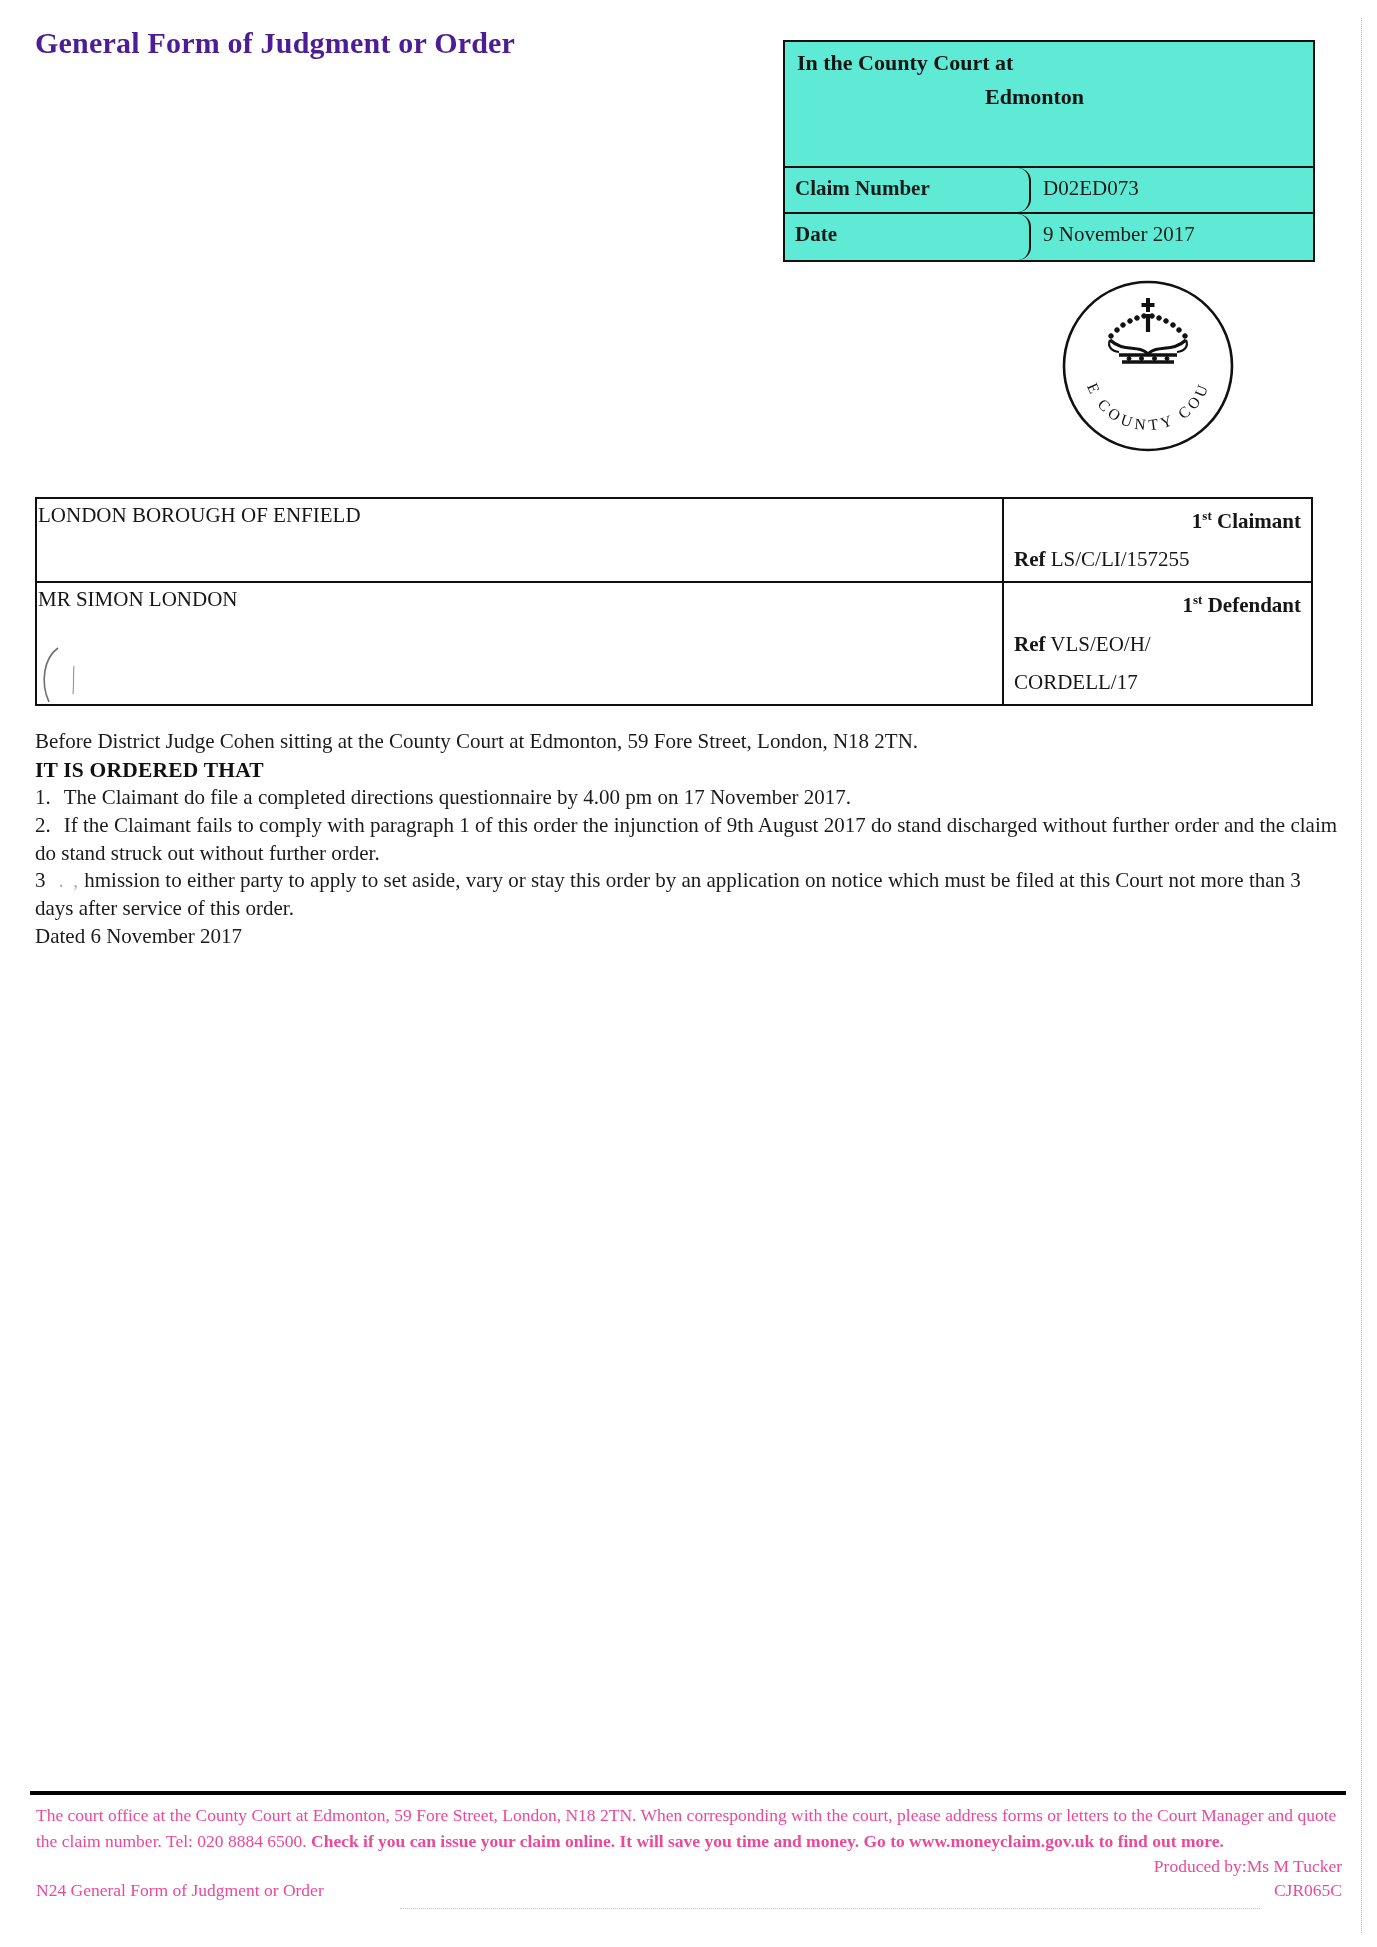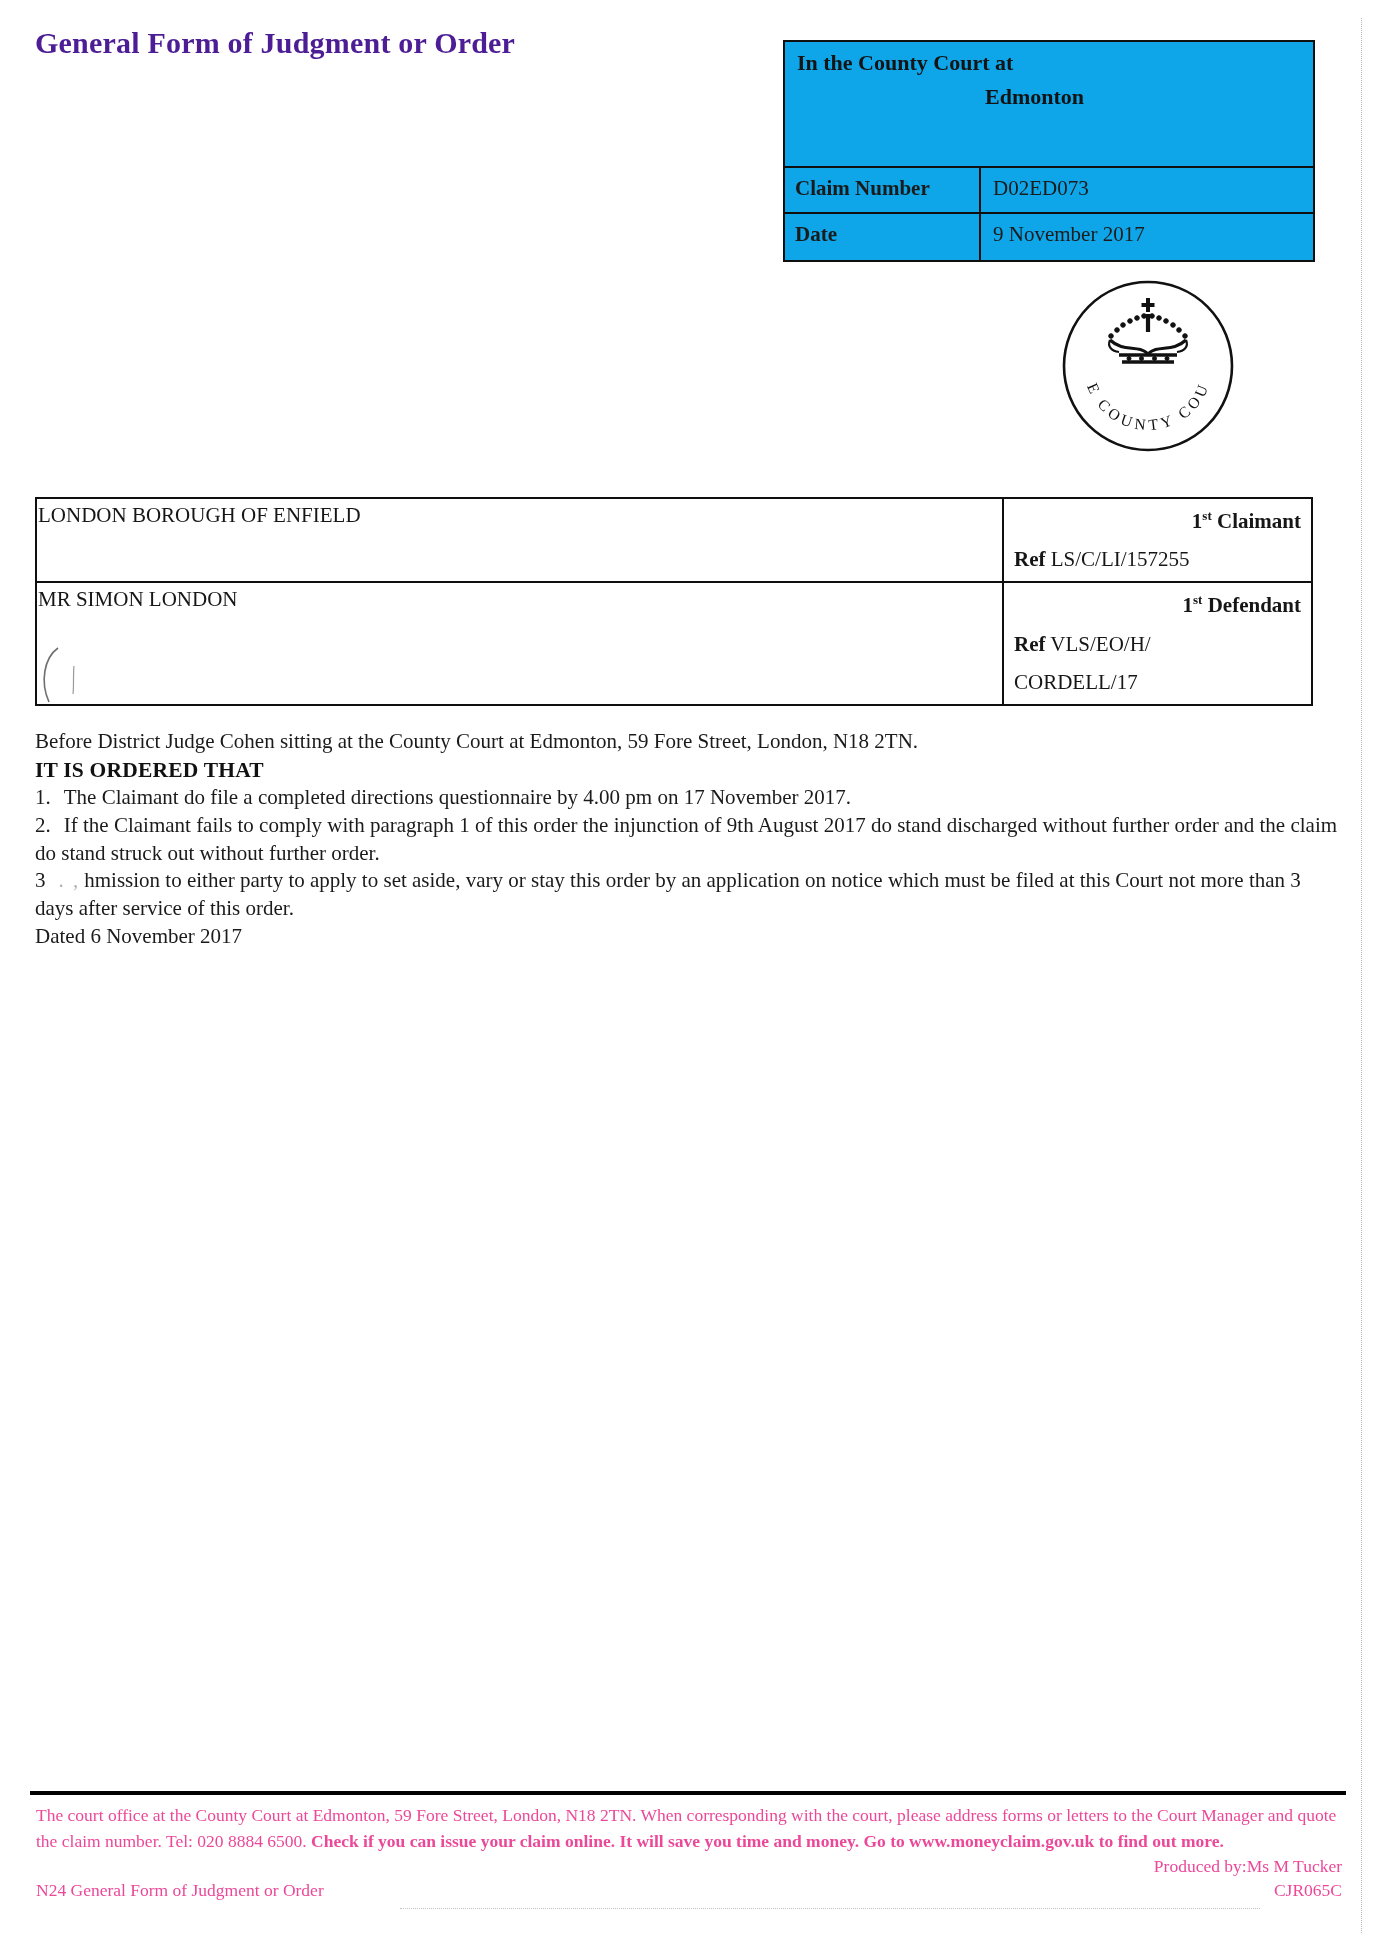--- a/index.html
+++ b/index.html
@@ -12,33 +12,33 @@
   .page{position:relative;width:1377px;height:1947px;background:#fff;}
 
   
   .top-region{position:relative;height:470px;}
   .doc-title{
     position:absolute;left:35px;top:26px;margin:0;
     font-size:30px;font-weight:bold;letter-spacing:.2px;color:#4c1d95;
   }
   .court-box{
     position:absolute;left:783px;top:40px;width:528px;
-    border:2px solid #0f0f0f;background:#0ea5e9;
+    border:2px solid #0f0f0f;background:#5eead4;
   }
   .court-box .head-cell{
     height:126px;border-bottom:2px solid #0f0f0f;
     padding:8px 12px;box-sizing:border-box;
     font-size:22px;font-weight:bold;color:#141414;
   }
   .court-box .head-cell .location{padding-left:188px;margin-top:8px;}
   .court-box .kv-row{display:flex;height:46px;box-sizing:border-box;font-size:21px;}
   .court-box .kv-row.claim{border-bottom:2px solid #0f0f0f;}
   .court-box .kv-label{
-    width:196px;box-sizing:border-box;border-right:2px solid #0f0f0f;
-    font-weight:bold;padding:8px 10px 0 10px;
+    width:246px;box-sizing:border-box;border-right:2px solid #0f0f0f;
+    font-weight:bold;padding:8px 10px 0 10px;border-radius:13px;
   }
   .court-box .kv-value{flex:1;padding:8px 12px 0 12px;}
 
   .court-seal{position:absolute;left:1060px;top:276px;}
 
   
   .parties-table{
     position:absolute;left:35px;top:497px;width:1278px;
     border-collapse:collapse;table-layout:fixed;
   }

